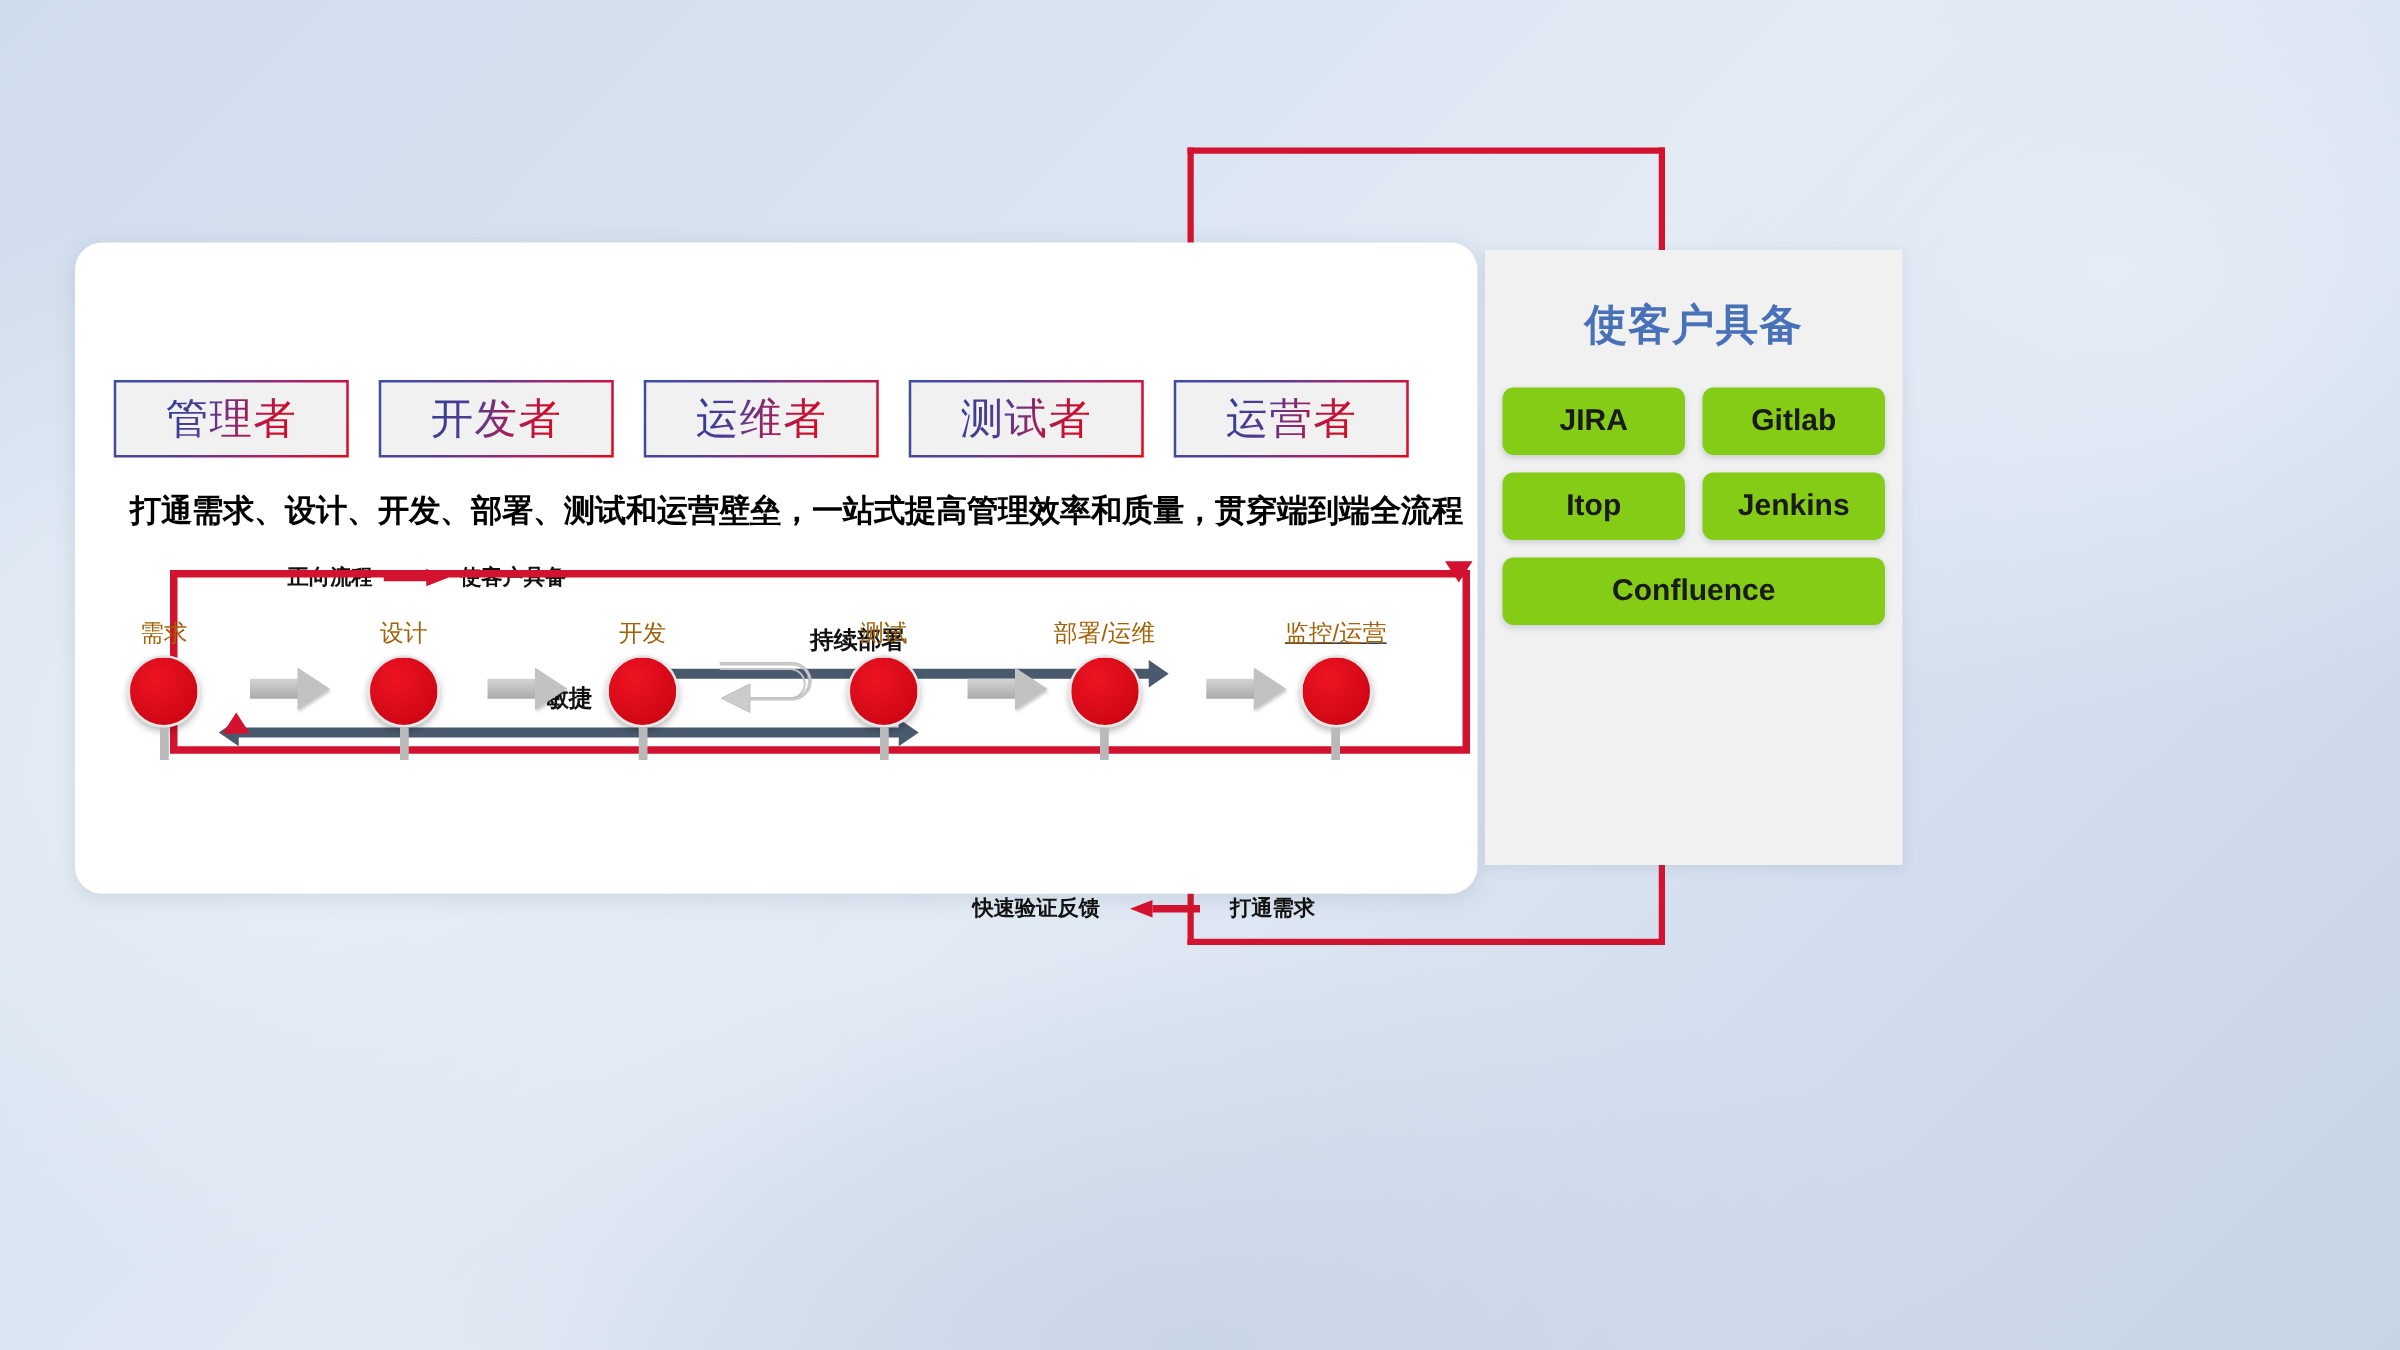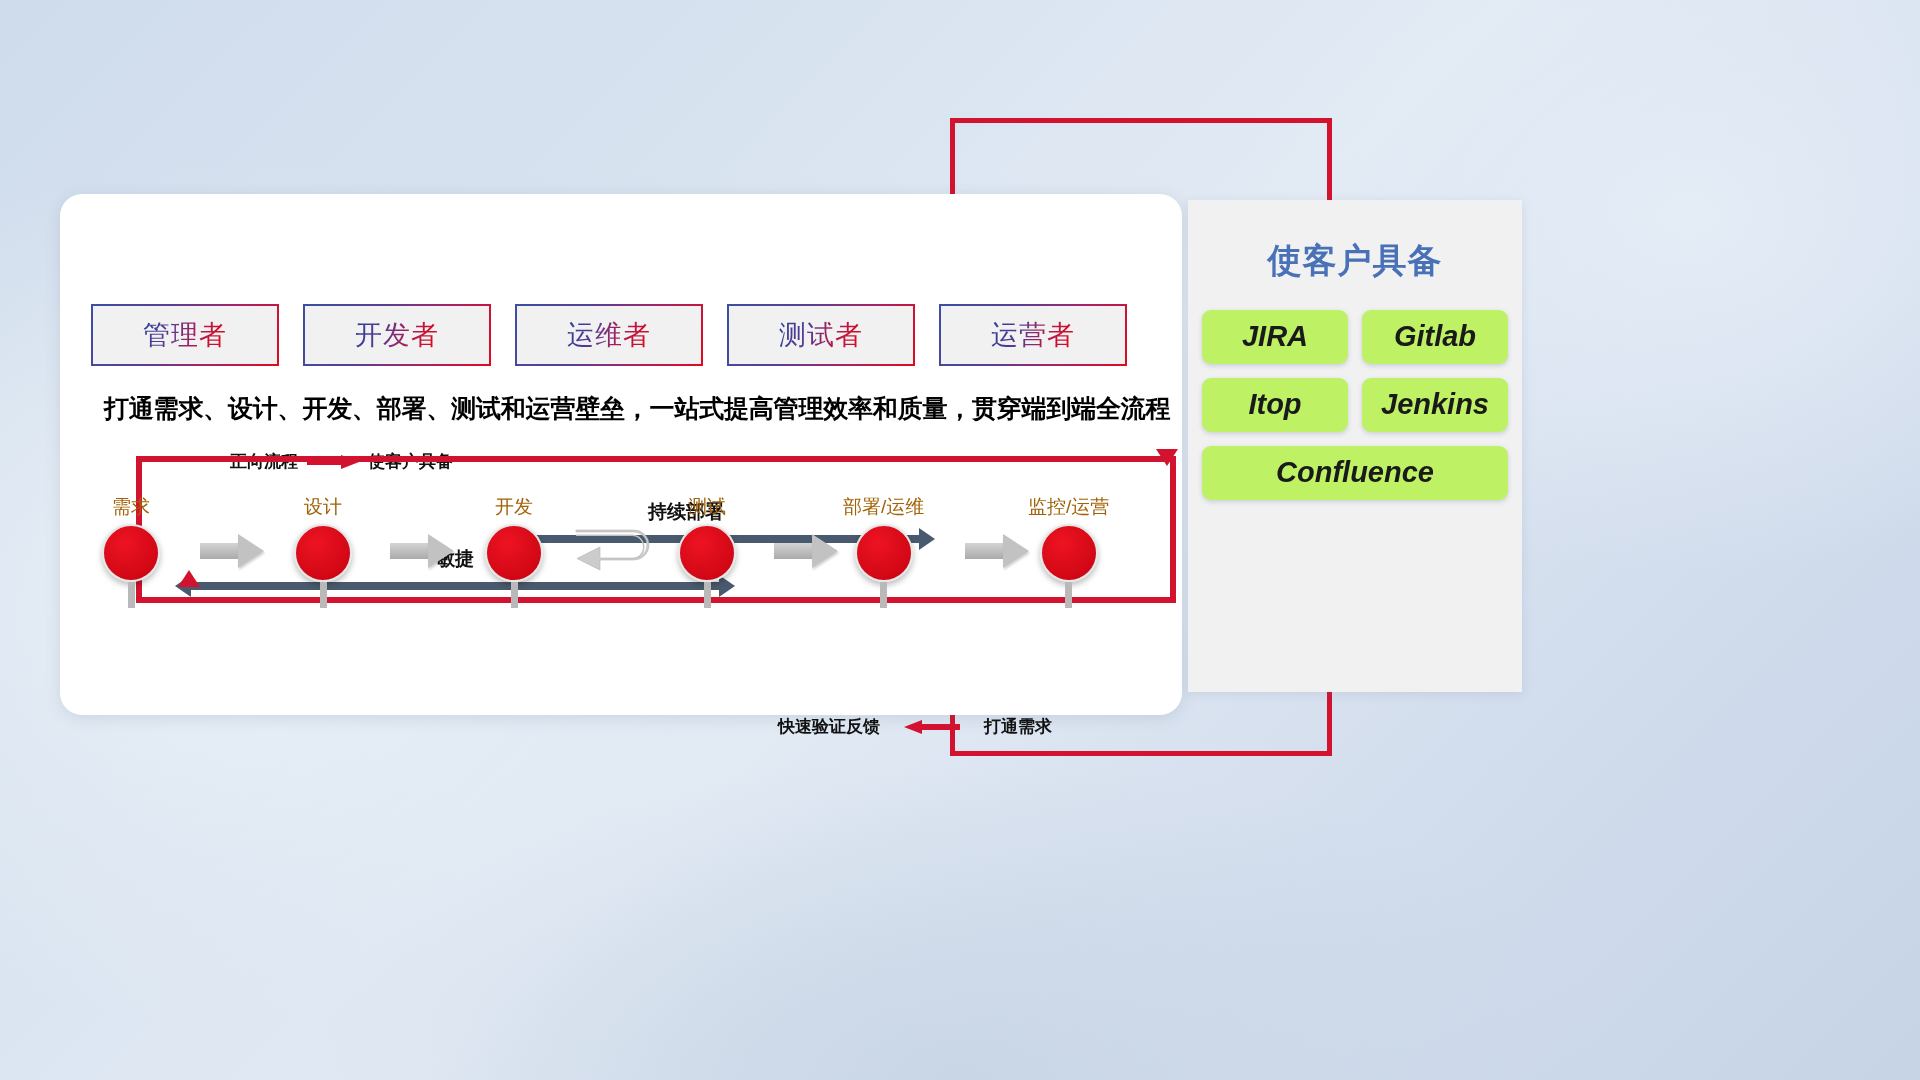--- a/index.html
+++ b/index.html
@@ -51,21 +51,21 @@
     content:""; position:absolute; inset:0;
     background:linear-gradient(118deg,#3b4fa3 0%,#5a3f93 38%,#a5246a 66%,#e2091b 100%);
     z-index:0;
   }
   .role::after{
     content:""; position:absolute; inset:2px;
     background:#f1f1f1; z-index:1;
   }
   .role span{
     position:relative; z-index:2;
-    font-size:27px; font-weight:400;
+    font-size:34px; font-weight:400;
     background:linear-gradient(105deg,#2c3e96 0%,#5b3a90 35%,#b01a4e 65%,#e30613 100%);
     -webkit-background-clip:text; background-clip:text;
     -webkit-text-fill-color:transparent; color:transparent;
     letter-spacing:1px;
     font-family:Liberation Mono, monospace;
   }
 
   
   .desc{
     position:absolute; left:44px; top:198px; width:1060px;
@@ -192,25 +192,24 @@
     font-size:34px; font-weight:bold; color:#4871b8;
     text-align:center; letter-spacing:1px; line-height:1.35;
   }
   .panel .h-line1{ margin-top:38px; }
   .panel .h-line2{ font-size:33px; }
   .badges{
     margin-top:26px; padding:0 10px;
     display:flex; flex-wrap:wrap; gap:14px; justify-content:center;
   }
   .badge{
-    background:#bef264; border-radius:9px;
+    background:#84cc16; border-radius:9px;
     height:54px; display:flex; align-items:center; justify-content:center;
-    font-size:29px; font-weight:bold; color:#1a1a1a;
+    font-size:24px; font-weight:bold; color:#1a1a1a;
     box-shadow:0 2px 5px rgba(70,90,120,.22);
-    font-style:italic;
   }
   .badge.half{ width:146px; }
   .badge.full{ width:306px; }
 </style>
 </head>
 <body>
 
 <div class="bracket"></div>
 <div class="bracket-vleft"></div>
 <div class="bracket-vleft2"></div>
@@ -315,21 +314,21 @@
       <div class="nlabel">部署/运维</div>
       <div class="dot"></div>
       <div class="stem"></div>
     </div>
 
     <div class="garrow" style="left:905px; top:40px;">
       <div class="gb"></div>
         <div class="gh"></div>
     </div>
 
-    <div class="node" style="left:968px; top:0;">
+    <div class="node" style="left:968px; top:0;text-decoration:underline;">
       <div class="nlabel">监控/运营</div>
       <div class="dot"></div>
       <div class="stem"></div>
     </div>
 
   </div>
 
   <div class="legend-fb">
     <span>快速验证反馈</span>
     <i class="arrow-red-left"></i>

